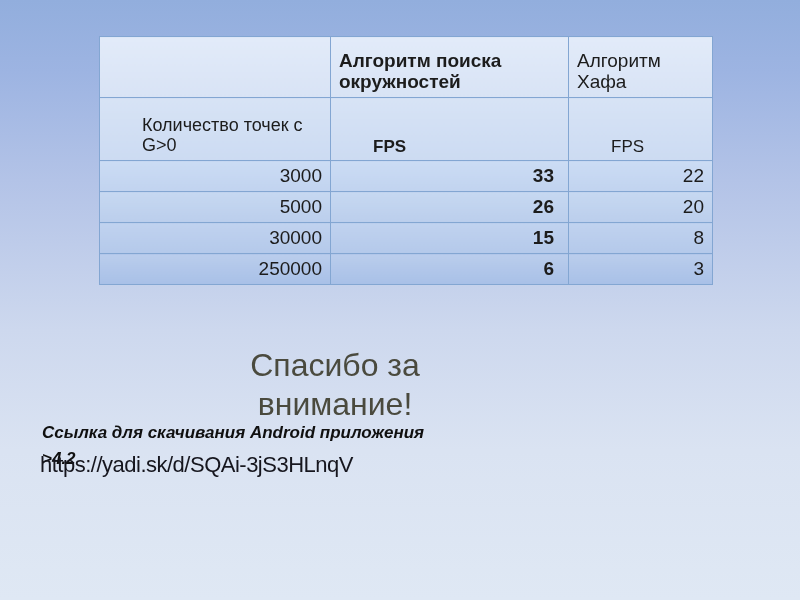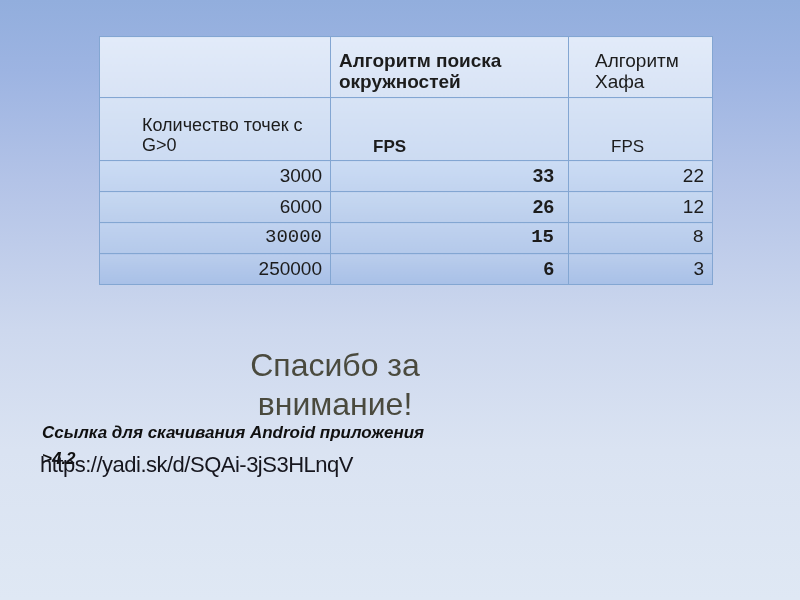--- a/index.html
+++ b/index.html
@@ -20,26 +20,26 @@
     padding:2px 8px 4px 8px;
     color:#1c1c1c;
     line-height:1.14;
     overflow:visible;
   }
   col.c1{width:221px;} col.c2{width:238px;} col.c3{width:144px;}
   tr.hdr1 td{height:54px;background:linear-gradient(180deg,#e2ebf9,#d8e3f5);}
   tr.hdr2 td{height:56px;background:linear-gradient(180deg,#d7e3f5,#ccdbf2);padding-left:42px;}
   tr.r1 td{height:24px;background:linear-gradient(180deg,#cbdcf4,#c1d3ef);padding-left:22px;}
   tr.r2 td{height:24px;background:linear-gradient(180deg,#c6d8f1,#bbceec);}
-  tr.r3 td{height:24px;background:linear-gradient(180deg,#c0d2ef,#b4c9ea);font-family:Liberation Mono, monospace;}
+  tr.r3 td{height:24px;background:linear-gradient(180deg,#c0d2ef,#b4c9ea);}
   tr.r4 td{height:24px;background:linear-gradient(180deg,#bacdec,#a8c0e7);}
   .alg-main{font-weight:bold;font-size:19px;}
   .alg-main .wrapbox{width:175px;}
   .alg-hough{color:#b23b38;font-size:19px;}
-  .alg-hough .wrapbox{width:95px;margin-left:18px;}
+  .alg-hough .wrapbox{width:95px;}
   .pts-hdr{font-size:18px;}
   .pts-hdr .wrapbox{width:180px;}
   .fps-bold{font-weight:bold;font-size:17px;}
   .fps-reg{font-size:17px;color:#2a2a2a;}
   td.num{text-align:right;font-size:19px;padding-bottom:5px;}
   td.num.b{font-weight:bold;padding-right:14px;margin-left:8px;}
   
   .thanks{
     position:absolute;left:200px;top:346px;width:270px;
     text-align:center;
@@ -90,23 +90,23 @@
       <td class="fps-reg">
         <span>FPS</span>
       </td>
     </tr>
     <tr class="r1">
       <td class="num">3000</td>
       <td class="num b">33</td>
       <td class="num">22</td>
     </tr>
     <tr class="r2">
-      <td class="num">6000</td>
+      <td class="num">5000</td>
       <td class="num b">26</td>
-      <td class="num">12</td>
+      <td class="num">20</td>
     </tr>
     <tr class="r3">
       <td class="num">30000</td>
       <td class="num b">15</td>
       <td class="num">8</td>
     </tr>
     <tr class="r4">
       <td class="num">250000</td>
       <td class="num b">6</td>
       <td class="num">3</td>

